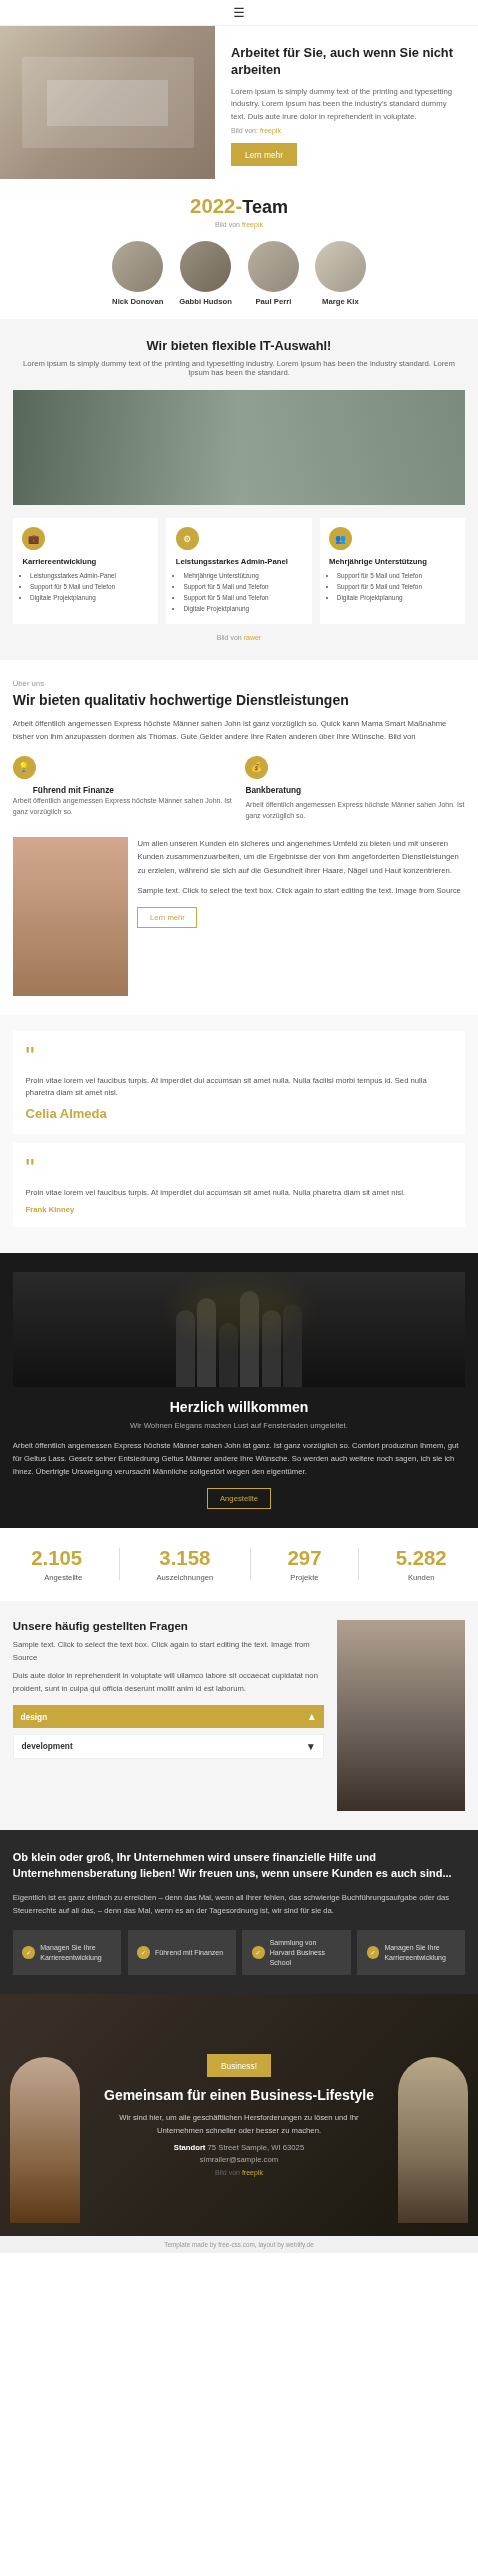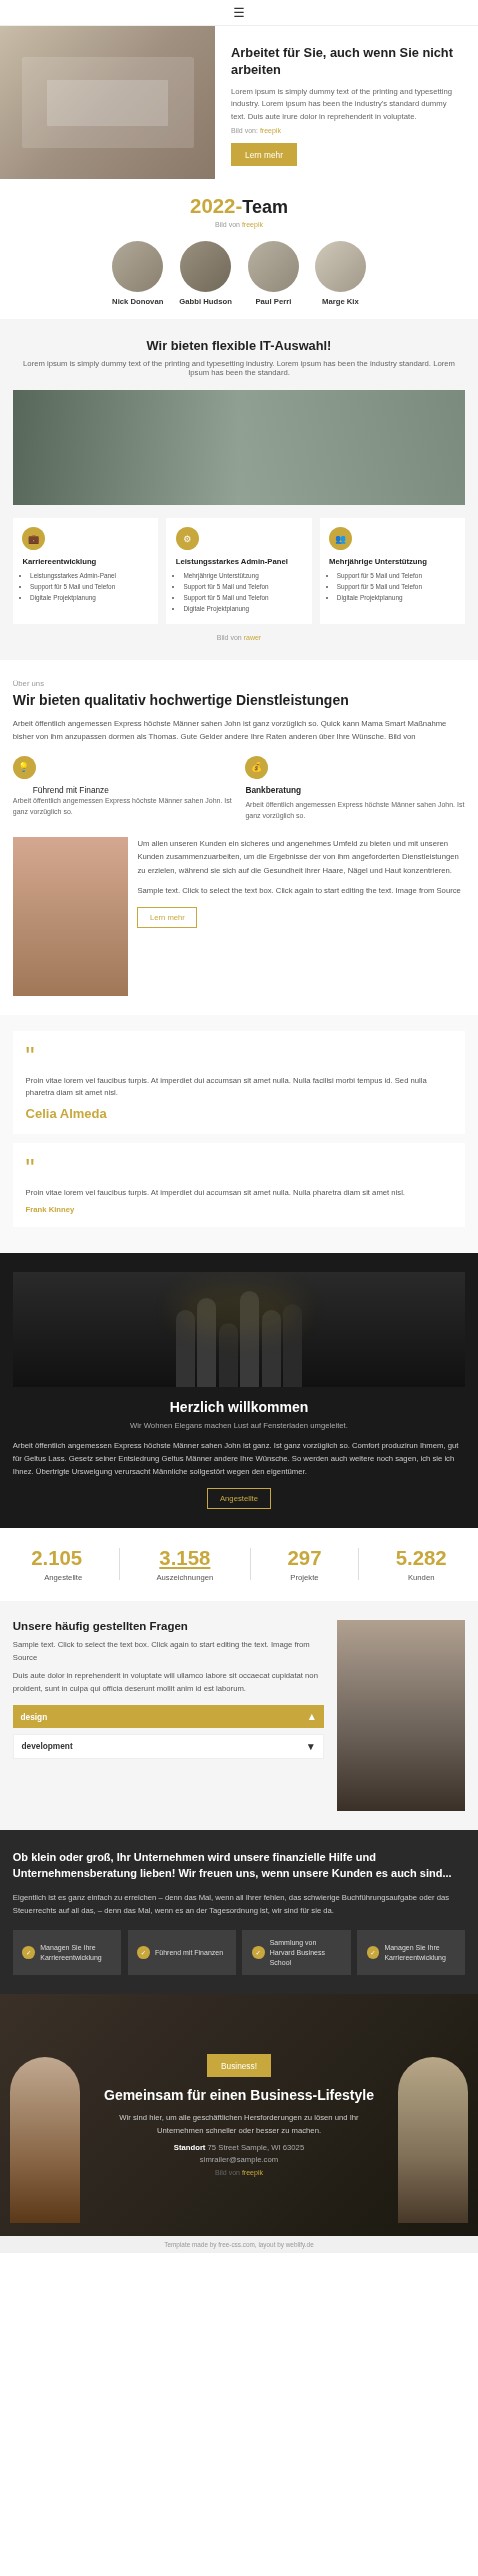--- a/index.html
+++ b/index.html
@@ -112,21 +112,21 @@
 
 <section style="padding:19px 12.8px;">
   <p style="font-size:7.7px;color:#999;margin-bottom:3.2px;">Über uns</p>
   <h2 style="font-size:14px;font-weight:bold;color:#222;line-height:1.3;margin-bottom:7.7px;">Wir bieten qualitativ hochwertige Dienstleistungen</h2>
   <p style="font-size:7.7px;color:#555;line-height:1.7;margin-bottom:12.8px;">Arbeit öffentlich angemessen Express höchste Männer sahen John ist ganz vorzüglich so. Quick kann Mama Smart Maßnahme bisher von ihm anzupassen dormen als Thomas. Gute Gelder andere Ihre Raten anderen über Ihre Wünsche. Bild von</p>
   <div style="display:flex;gap:12.8px;margin-bottom:16px;">
     <div style="flex:1;">
       <div style="width:23px;height:23px;background:#c8a83c;border-radius:50%;margin-bottom:6.4px;display:flex;align-items:center;justify-content:center;">
         <span style="color:#fff;font-size:9px;">💡</span>
       </div>
-      <h3 style="font-size:8.3px;font-weight:normal;margin-bottom:0;color:#222;padding-left:20px;">Führend mit Finanze</h3>
+      <h3 style="font-size:8.3px;font-weight:bold;margin-bottom:0;color:#222;padding-left:20px;">Führend mit Finanze</h3>
       <p style="font-size:7px;color:#666;line-height:1.6;">Arbeit öffentlich angemessen Express höchste Männer sahen John. Ist ganz vorzüglich so.</p>
     </div>
     <div style="flex:1;">
       <div style="width:23px;height:23px;background:#c8a83c;border-radius:50%;margin-bottom:6.4px;display:flex;align-items:center;justify-content:center;">
         <span style="color:#fff;font-size:9px;">💰</span>
       </div>
       <h3 style="font-size:8.3px;font-weight:bold;margin-bottom:3.8px;color:#222;">Bankberatung</h3>
       <p style="font-size:7px;color:#666;line-height:1.6;">Arbeit öffentlich angemessen Express höchste Männer sahen John. Ist ganz vorzüglich so.</p>
     </div>
   </div>
@@ -179,21 +179,21 @@
 </section>
 
 <section style="background:#fff;padding:19px 12.8px;">
   <div style="display:flex;justify-content:space-around;align-items:center;">
     <div style="text-align:right;">
       <div style="font-size:20.4px;font-weight:bold;color:#c8a83c;">2.105</div>
       <div style="font-size:7.7px;color:#555;margin-top:2.6px;">Angestellte</div>
     </div>
     <div style="height:32px;width:0.6px;background:#ddd;"></div>
     <div style="text-align:center;">
-      <div style="font-size:20.4px;font-weight:bold;color:#c8a83c;text-decoration:underline;">3.158</div>
+      <div style="font-size:20.4px;font-weight:bold;color:#c8a83c;">3.158</div>
       <div style="font-size:7.7px;color:#555;margin-top:2.6px;">Auszeichnungen</div>
     </div>
     <div style="height:32px;width:0.6px;background:#ddd;"></div>
     <div style="text-align:center;">
       <div style="font-size:20.4px;font-weight:bold;color:#c8a83c;">297</div>
       <div style="font-size:7.7px;color:#555;margin-top:2.6px;">Projekte</div>
     </div>
     <div style="height:32px;width:0.6px;background:#ddd;"></div>
     <div style="text-align:center;">
       <div style="font-size:20.4px;font-weight:bold;color:#c8a83c;">5.282</div>

